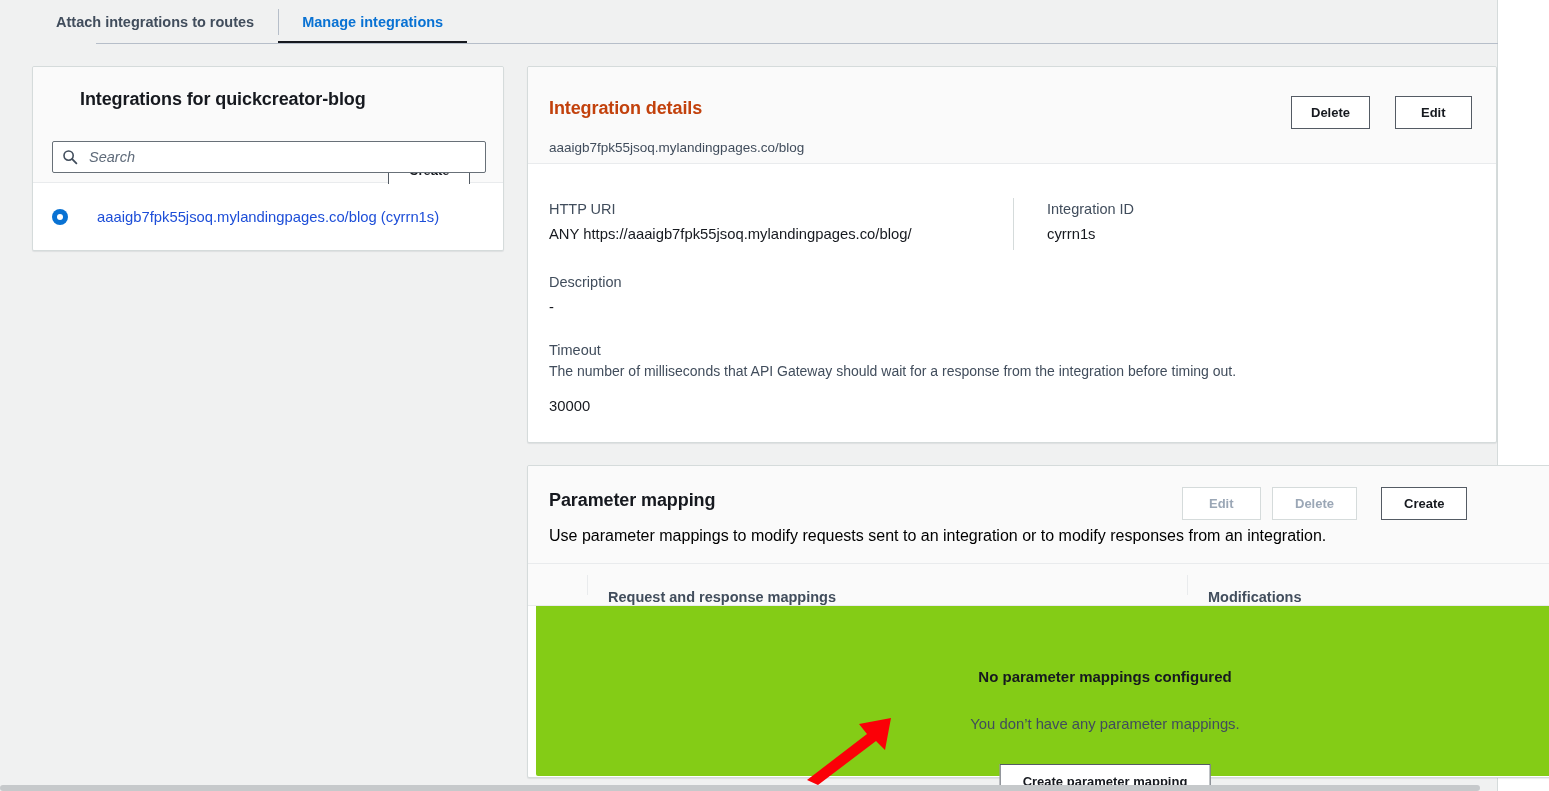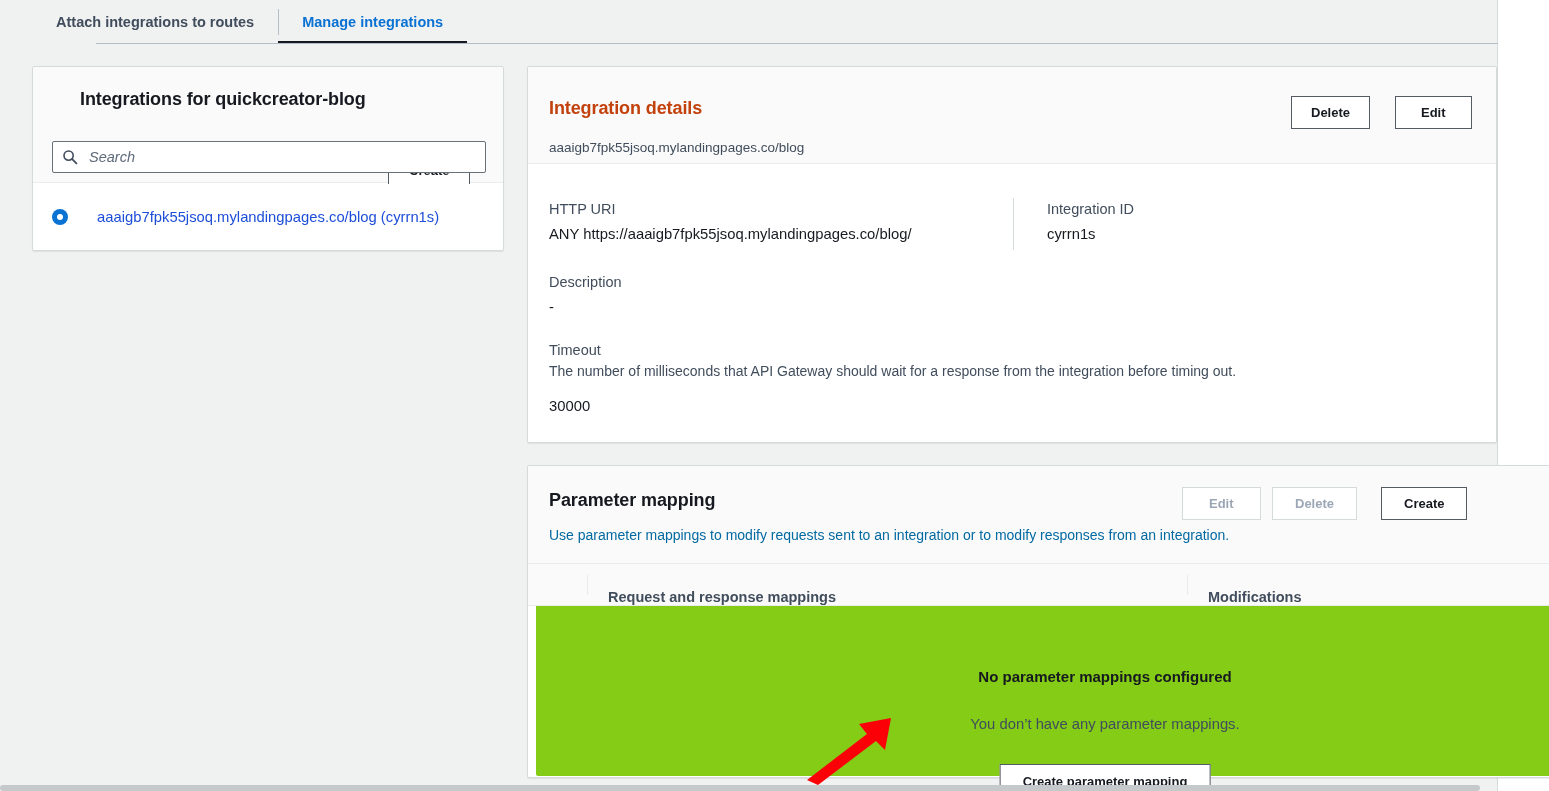--- a/index.html
+++ b/index.html
@@ -267,22 +267,22 @@
     position: absolute;
     left: 21px; top: 24px;
     font-size: 18px;
     font-weight: bold;
     color: #16191f;
     letter-spacing: -0.1px;
   }
   .pm-sub {
     position: absolute;
     left: 21px; top: 61px;
-    font-size: 14px;
-    color: #0369a1;
+    font-size: 16px;
+    color: #000000;
   }
   #pm-edit   { position: absolute; left: 654px; top: 21px; height: 33px; padding: 0 26px; }
   #pm-delete { position: absolute; left: 744px; top: 21px; height: 33px; padding: 0 22px; }
   #pm-create { position: absolute; left: 853px; top: 21px; height: 33px; padding: 0 22px; }
 
   .pm-table-head {
     position: relative;
     height: 42px;
     background: #fafafa;
     border-bottom: 1px solid #e9ebed;

